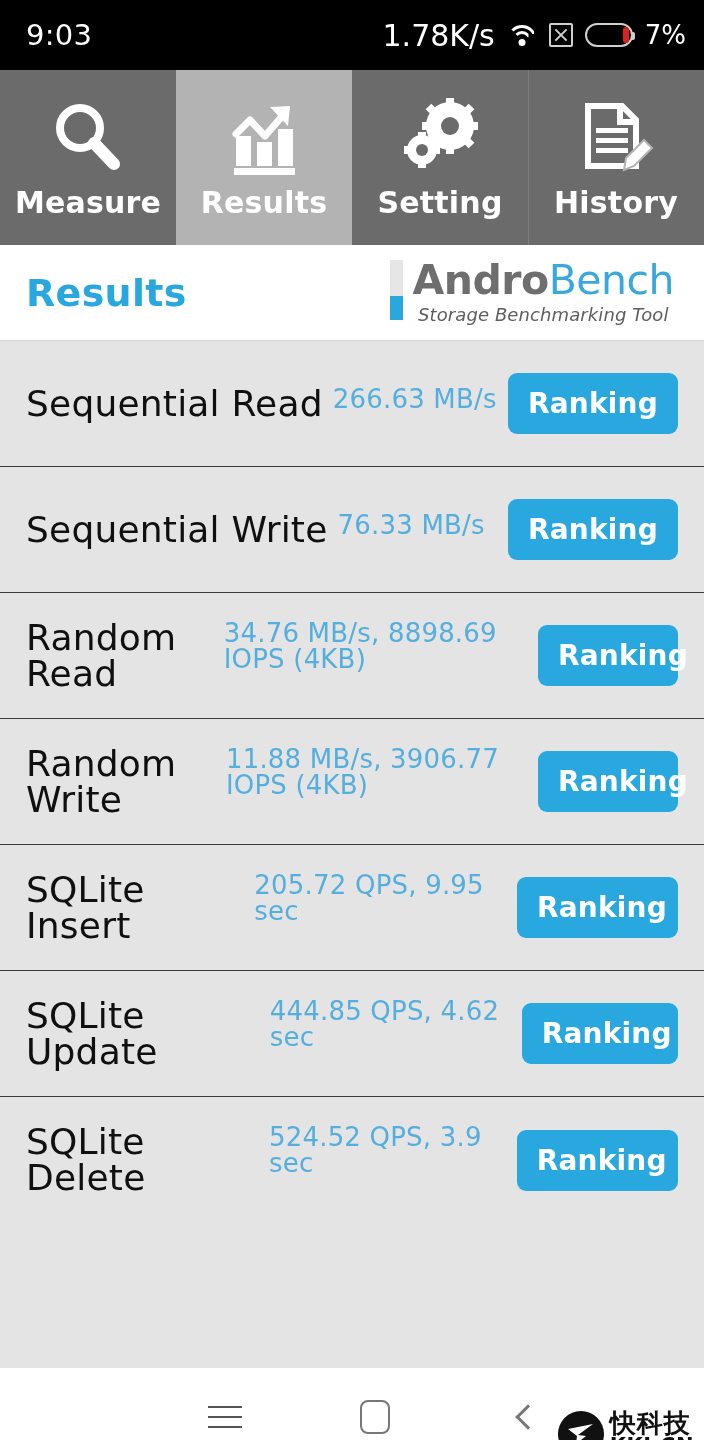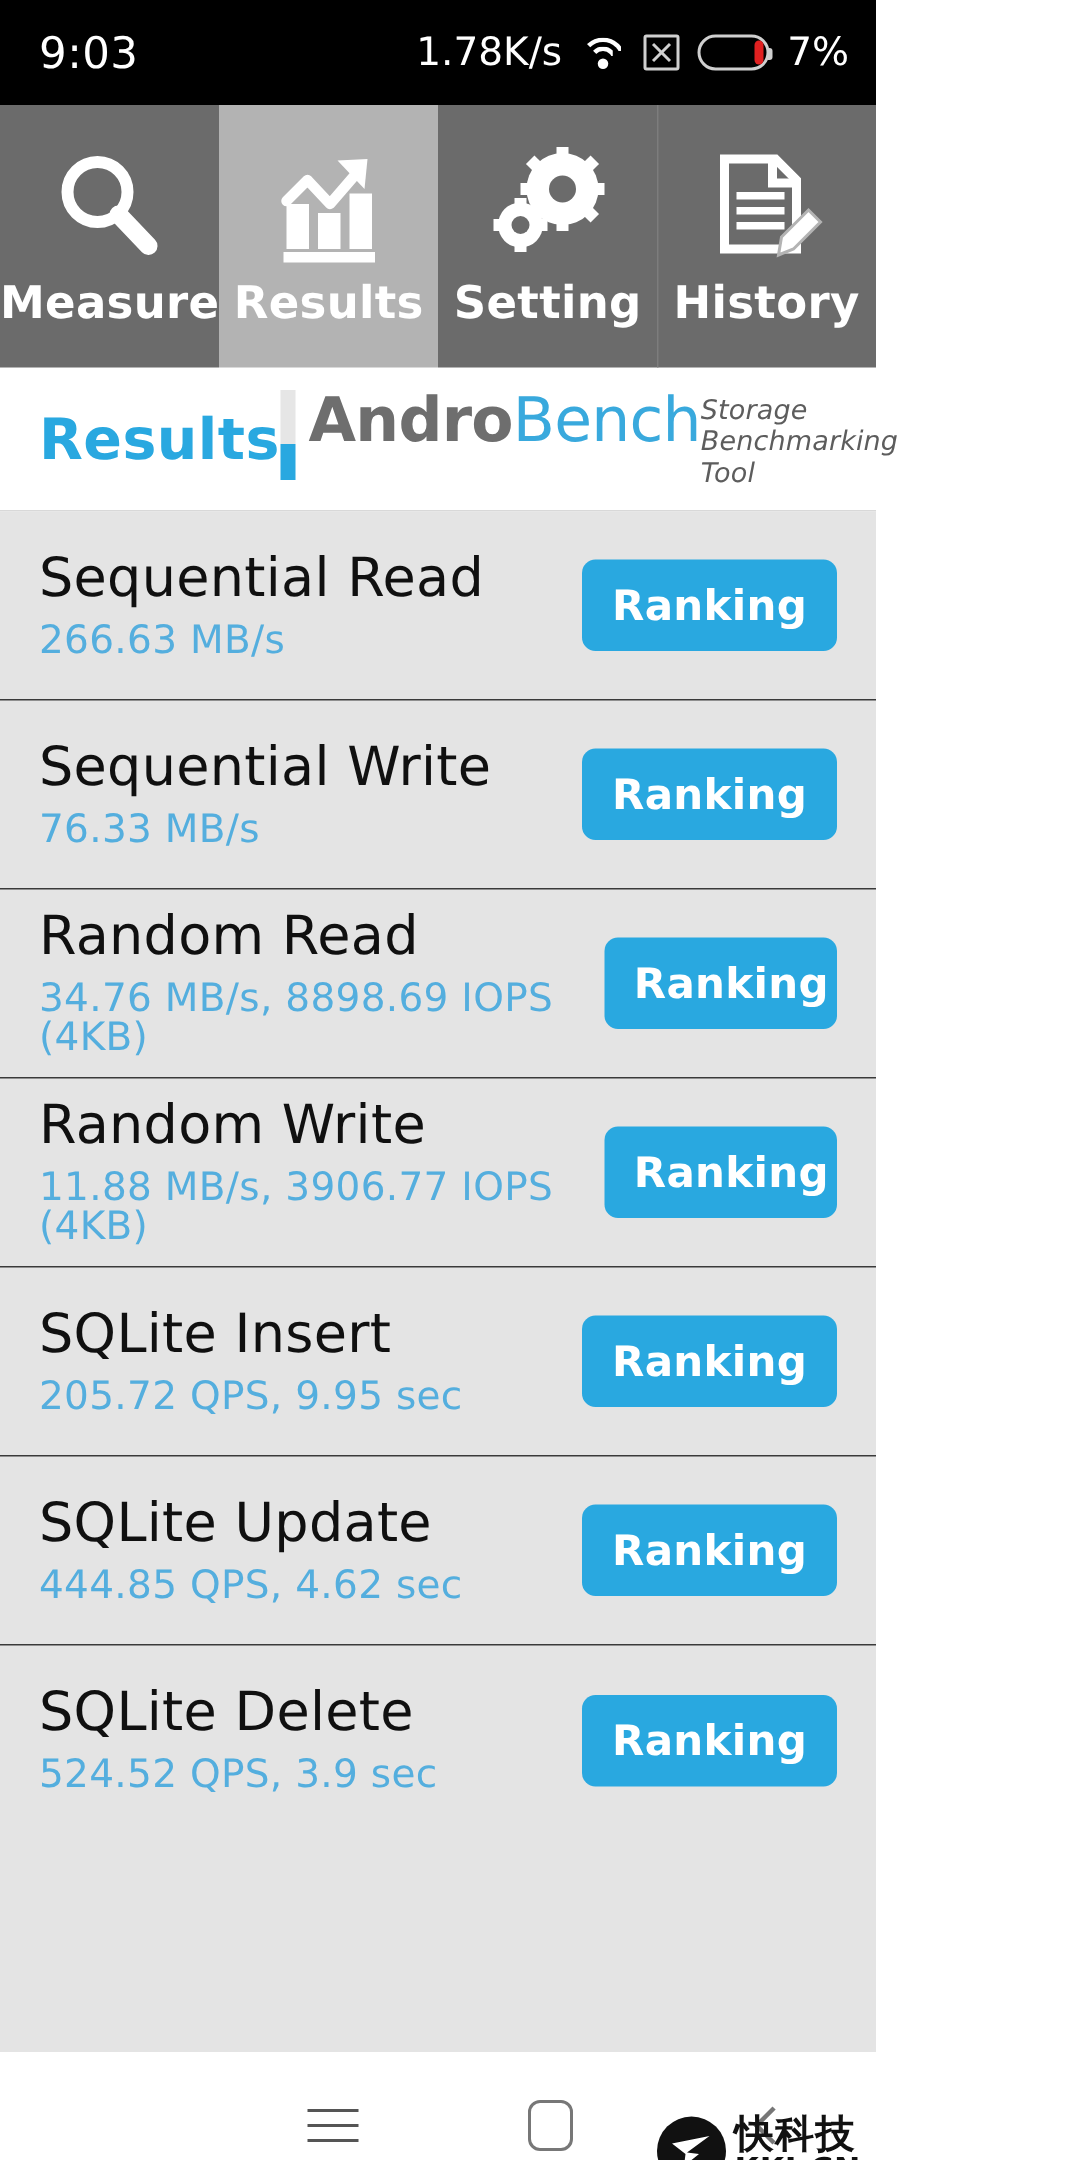--- a/index.html
+++ b/index.html
@@ -2,30 +2,30 @@
 <html><head>
 <meta charset="utf-8">
 <style>
   * { margin:0; padding:0; box-sizing:border-box; }
   html,body { width:720px; height:1440px; }
   body {
     font-family:"DejaVu Sans", sans-serif;
     background:#ffffff;
     overflow:hidden;
   }
-  #app { position:relative; width:584px; height:1440px; }
+  #app { position:relative; width:704px; height:1440px; }
 
   
   .statusbar {
     height:70px; background:#000000; color:#ffffff;
     display:flex; align-items:center; padding:0 18px 0 26px;
   }
   .status-time { font-size:29px; letter-spacing:.3px; }
   .status-right { margin-left:auto; display:flex; align-items:center; gap:12px; }
-  .status-speed { font-size:26px; }
+  .status-speed { font-size:30px; }
   .wifi-icon { width:30px; height:24px; position:relative; }
   .wifi-icon i {
     position:absolute; left:50%; transform:translateX(-50%);
     border:3px solid #fff; border-bottom-color:transparent;
     border-left-color:transparent; border-right-color:transparent;
     border-radius:50% 50% 0 0 / 100% 100% 0 0;
   }
   .wifi-icon i.a { width:30px; height:15px; top:2px; }
   .wifi-icon i.b { width:19px; height:10px; top:8px; }
   .wifi-icon i.c {
@@ -70,34 +70,34 @@
   
   .header {
     height:96px; background:#ffffff; display:flex; align-items:center;
     padding:0 26px; border-bottom:1px solid #d8d8d8;
   }
   .header-title { font-size:38px; font-weight:bold; color:#29a8e0; letter-spacing:.3px; }
   .logo { margin-left:auto; display:flex; align-items:flex-start; gap:9px; padding-right:4px; }
   .logo-mark { width:13px; height:60px; display:flex; flex-direction:column; }
   .logo-mark .top { flex:0 0 60%; background:#e6e6e6; }
   .logo-mark .bot { flex:1; background:#29a8e0; }
-  .logo-text { display:flex; flex-direction:row; align-items:flex-start; }
+  .logo-text { display:flex; flex-direction:column; align-items:center; }
   .logo-word { font-size:41px; font-weight:bold; line-height:.98; letter-spacing:-.5px; }
   .logo-word .andro { color:#6e6e6e; }
   .logo-word .bench { color:#39a9dd; font-weight:normal; }
   .logo-sub { font-size:18px; color:#5d5d5d; margin-top:3px; letter-spacing:.1px;font-style:italic; }
 
   
   .list { background:#e4e4e4; height:1027px; }
   .row {
     height:126px; position:relative; display:flex; align-items:center;
     padding:0 26px; border-bottom:1px solid #3a3a3a;
   }
   .row:last-of-type { border-bottom:none; }
-  .row-texts { display:flex; flex-direction:column; gap:10px; }
+  .row-texts { display:flex; gap:10px; }
   .row-title { font-size:36px; color:#101010; line-height:1; letter-spacing:.2px; }
   .row-value { font-size:26px; color:#54aede; line-height:1; letter-spacing:.2px; }
   .ranking-btn {
     margin-left:auto; background:#29a8e0; color:#ffffff;
     border:none; border-radius:9px; padding:14px 20px;
     font-family:"DejaVu Sans", sans-serif;
     font-size:28px; font-weight:bold; letter-spacing:.2px; cursor:pointer;
     min-width:140px; text-align:center;
   }
 

